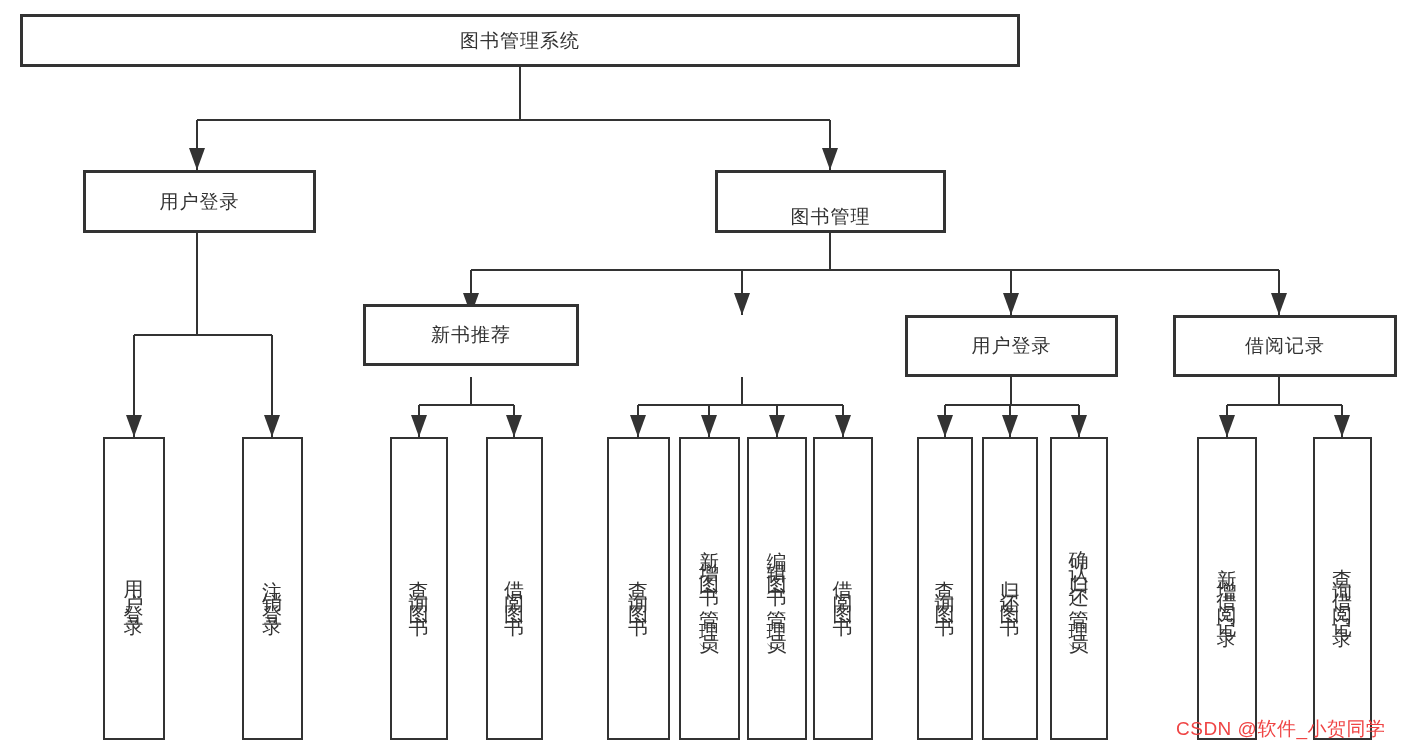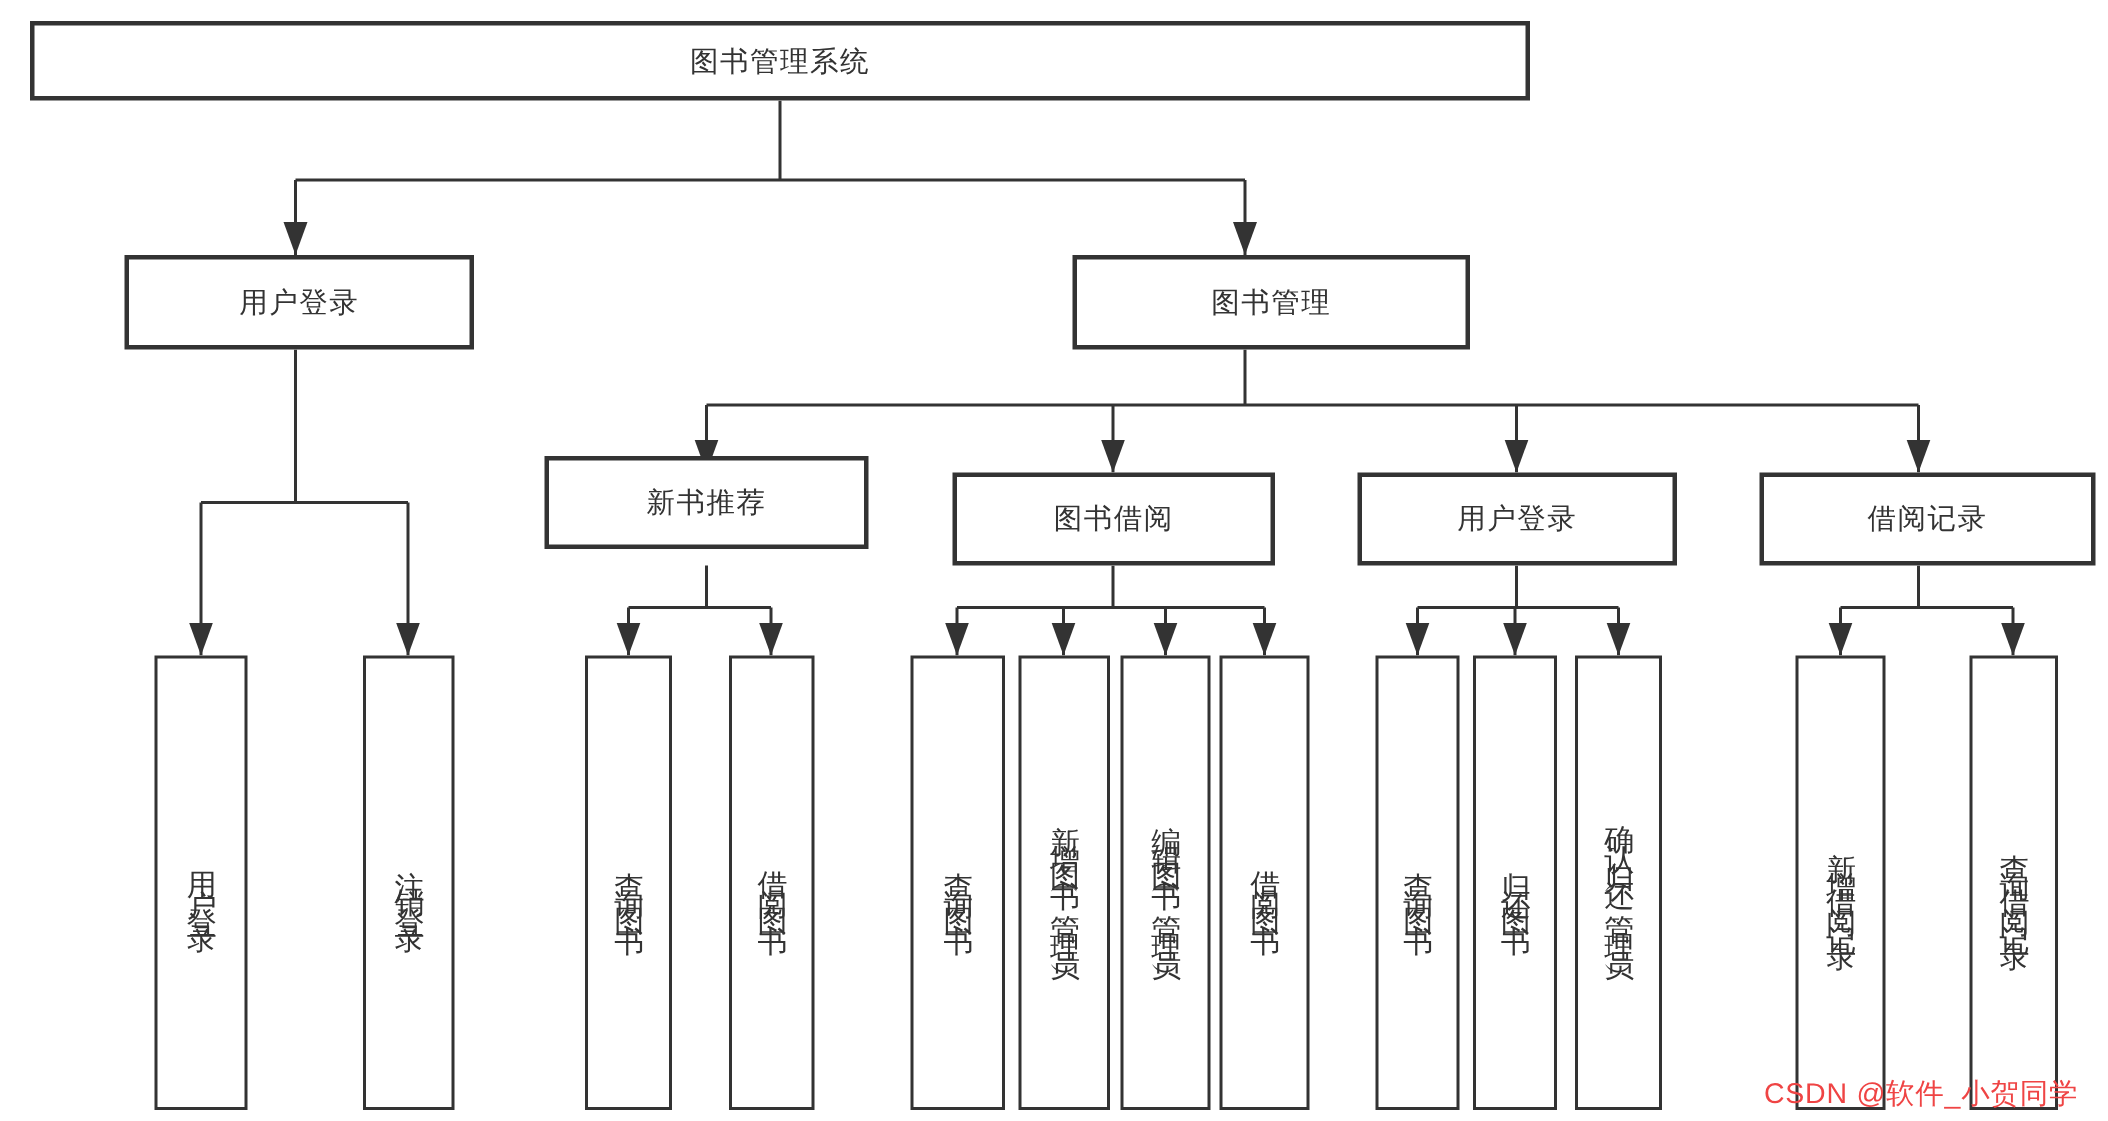--- a/index.html
+++ b/index.html
@@ -104,29 +104,26 @@
     </g>
   </svg>
 
   <div class="node" style="left:20px; top:14px; width:1000px; height:53px;">
     <span>图书管理系统</span>
   </div>
 
   <div class="node" style="left:83px; top:170px; width:233px; height:63px;">
     <span>用户登录</span>
   </div>
-  <div class="node" style="left:715px; top:170px; width:265px; height:63px;">
+  <div class="node" style="left:715px; top:170px; width:231px; height:63px;align-items:flex-end;">
     <span>图书管理</span>
   </div>
 
   <div class="node" style="left:363px; top:304px; width:216px; height:62px;">
     <span>新书推荐</span>
-  </div>
-  <div class="node" style="left:635px; top:315px; width:215px; height:62px;">
-    <span>图书借阅</span>
   </div>
   <div class="node" style="left:905px; top:315px; width:213px; height:62px;">
     <span>用户登录</span>
   </div>
   <div class="node" style="left:1173px; top:315px; width:224px; height:62px;">
     <span>借阅记录</span>
   </div>
 
   <div class="node leaf" style="left:103px; top:437px; width:62px; height:303px;">
     <span>用户登录</span>

